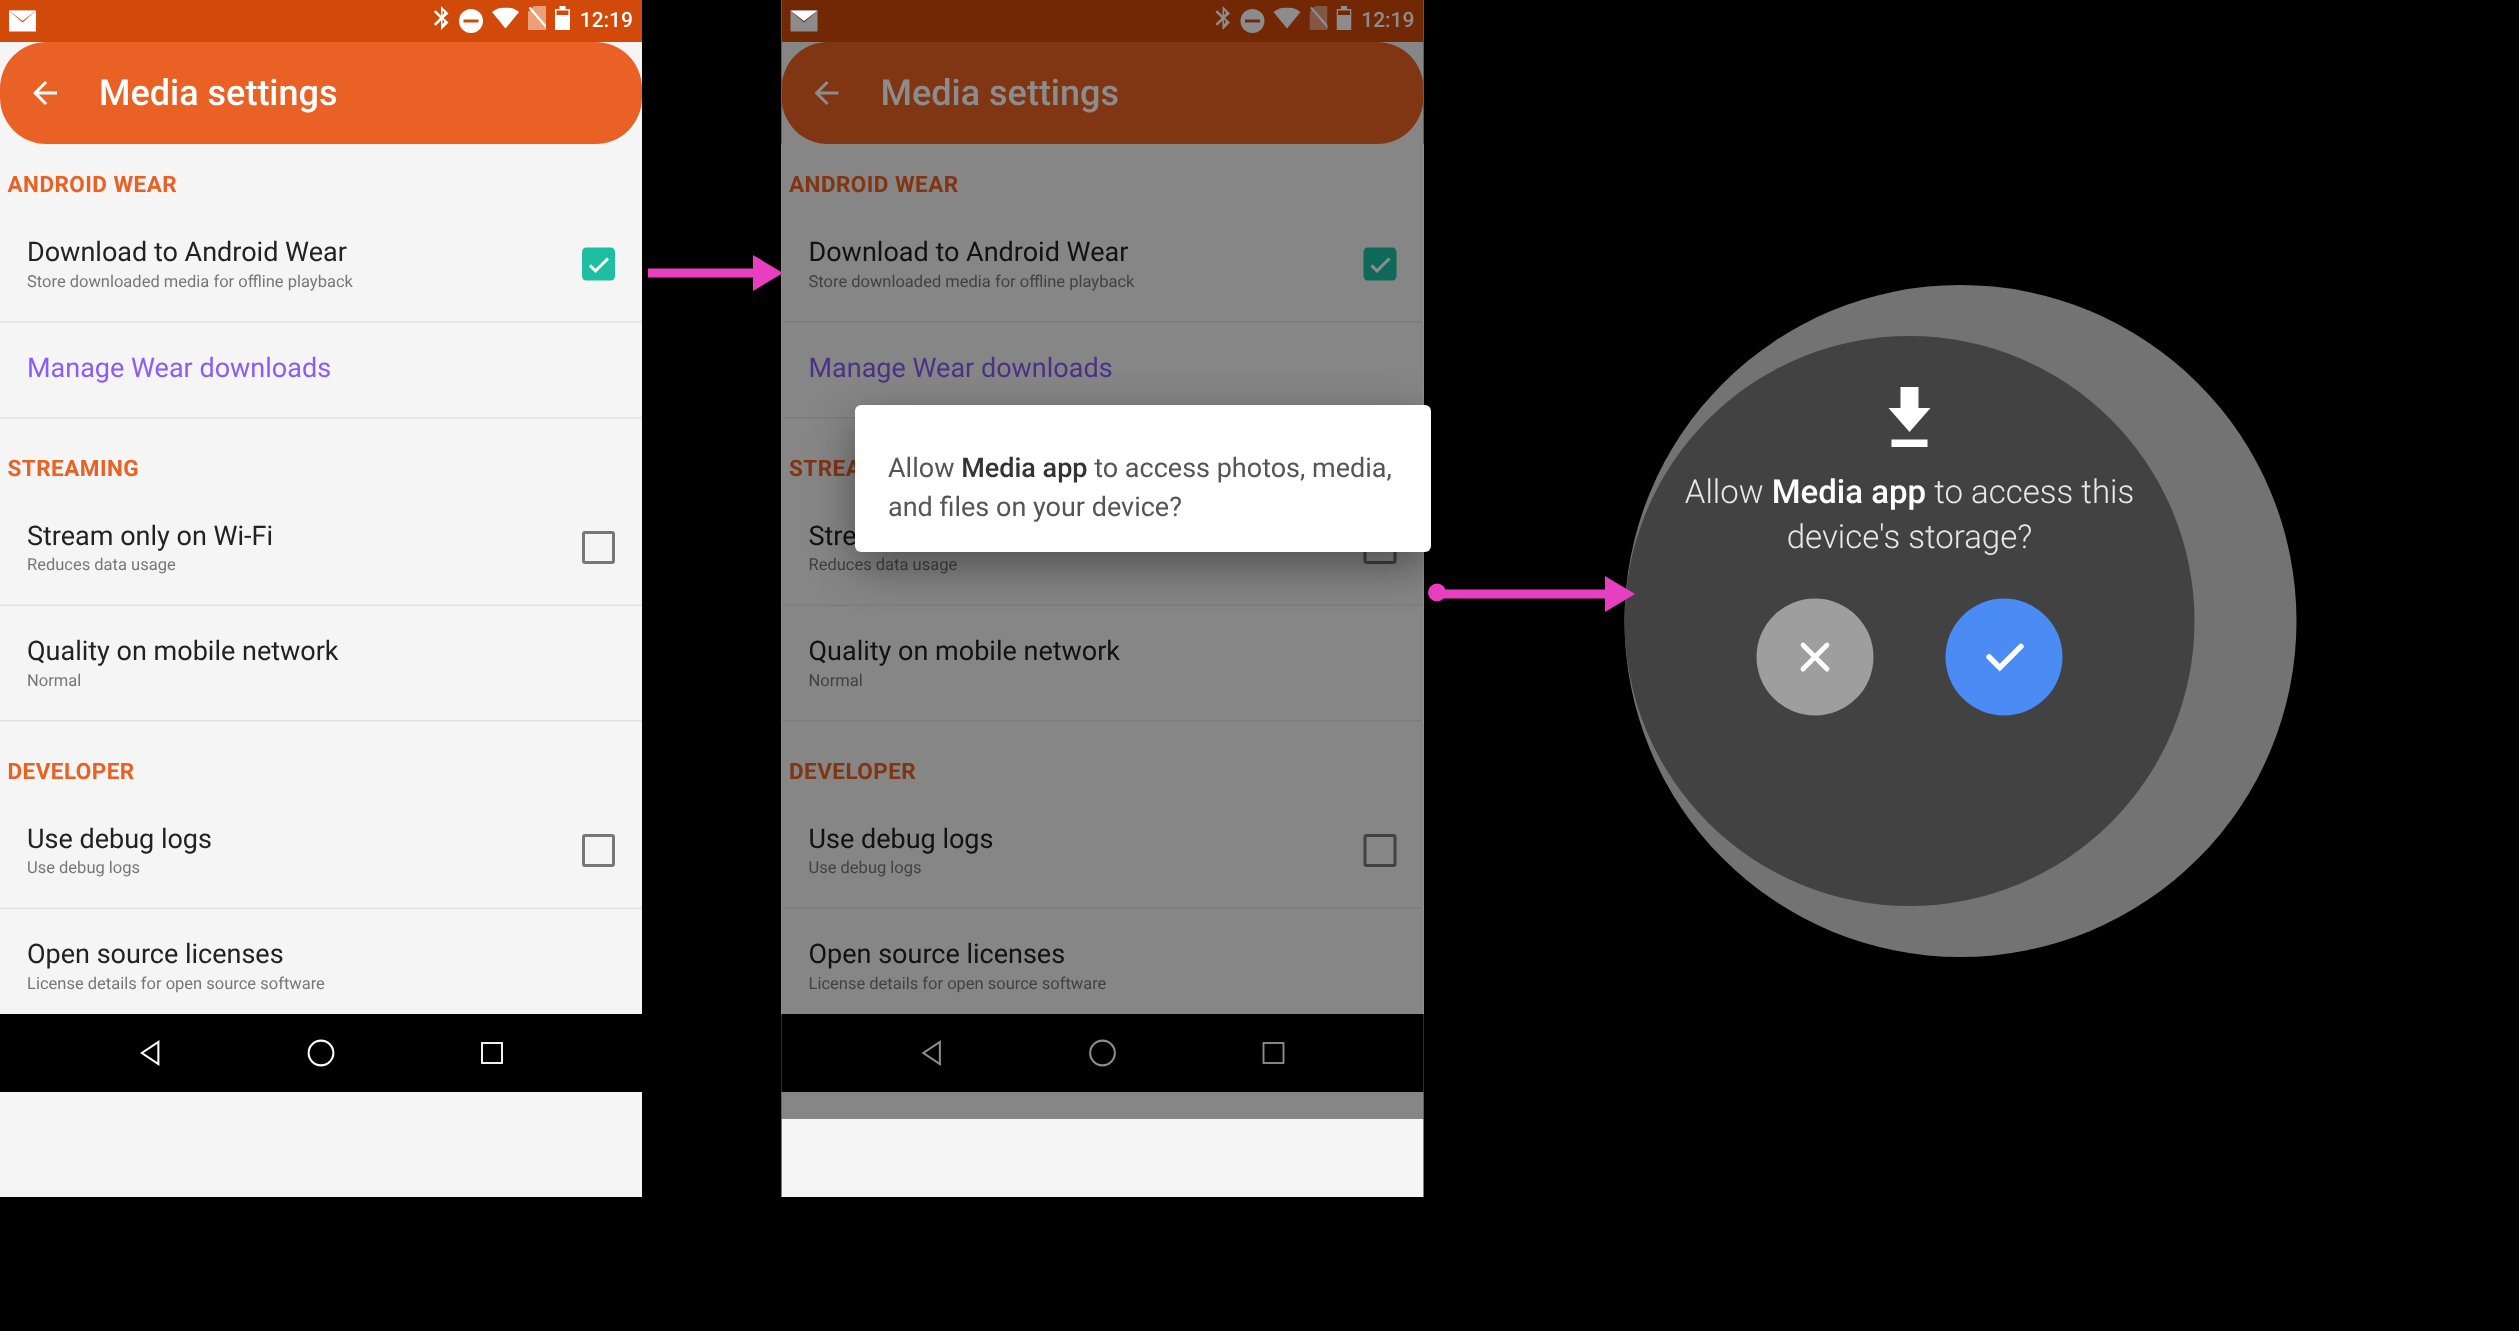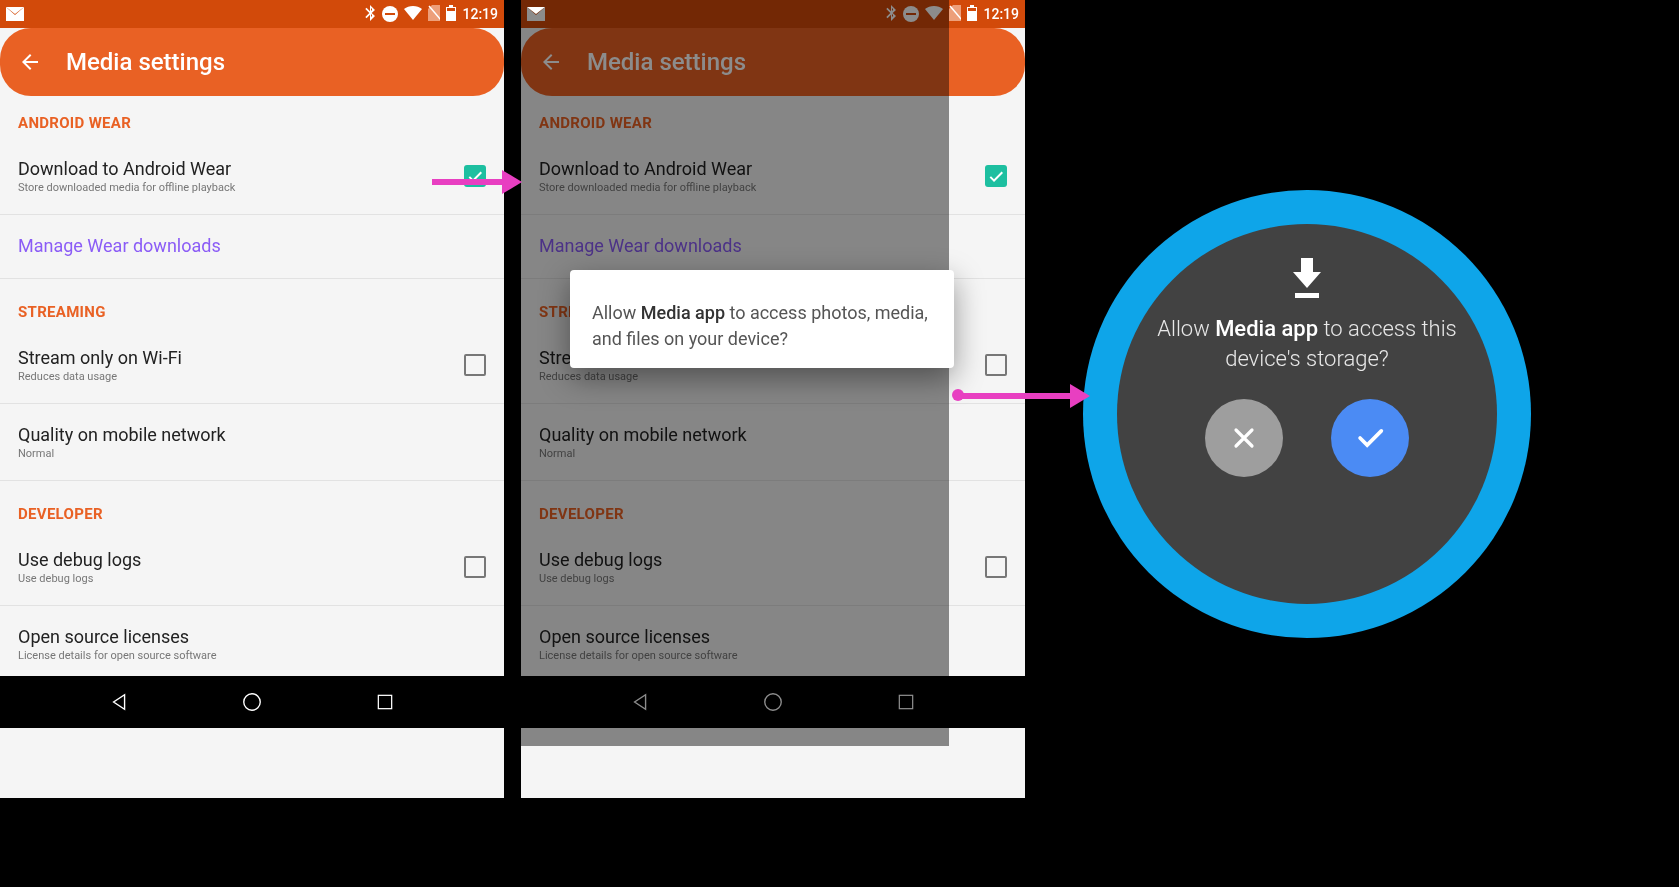--- a/index.html
+++ b/index.html
@@ -6,21 +6,21 @@
   body {
     background: #000;
     font-family: Roboto, -apple-system, Helvetica, Arial, sans-serif;
     width: 1679px;
     height: 887px;
     position: relative;
     overflow: hidden;
   }
   .phone {
     position: absolute;
-    width: 504px;
+    width: 428px;
     height: 798px;
     background: #f5f5f5;
     top: 0;
   }
   .phone1 { left: 0; }
   .phone2 { left: 521px; }
   .status-bar {
     height: 28px;
     background: #d24a0a;
     color: #fff;
@@ -55,21 +55,21 @@
     display:flex;
     align-items:center;
     padding:0 18px;
     gap:24px;
     border-radius:31px;
   }
   .app-bar .title { font-size:24px; font-weight:500; }
   .back-arrow { width:24px;height:24px;display:flex;align-items:center;justify-content:center;}
   .content { background:#f5f5f5; }
   .section-header {
-    color:#e96124; font-size:15px; font-weight:700; padding:18px 18px 12px;
+    color:#e96124; font-size:15px; font-weight:700; padding:18px 5px 12px;
     letter-spacing:0.3px;
   }
   .row {
     padding:14px 18px;
     display:flex;
     align-items:center;
     gap:12px;
     border-bottom:0;
   }
   .row .txt { flex:1; }
@@ -96,21 +96,21 @@
     position:absolute;top:270px;left:570px;width:384px;background:#fff;border-radius:4px;
     box-shadow:0 10px 30px rgba(0,0,0,0.4);padding:30px 22px 16px;
   }
   .dialog-text { font-size:18px;color:#555;line-height:1.45; }
   .dialog-text b { color:#333; font-weight:500; }
   .dialog-actions { display:flex;justify-content:flex-end;gap:28px;margin-top:28px; }
   .dialog-btn { color:#00a080;font-weight:700;font-size:16px;letter-spacing:0.5px;cursor:pointer; }
   
   .watch-wrap { position:absolute; left:1083px; top:190px; width:448px; height:448px; }
   .watch-outer {
-    width:448px;height:448px;border-radius:50%;background:#0ea5e9;display:flex;align-items:center;justify-content:center;
+    width:448px;height:448px;border-radius:50%;background:#737373;display:flex;align-items:center;
   }
   .watch-inner {
     width:380px;height:380px;border-radius:50%;background:#424242;
     display:flex;flex-direction:column;align-items:center;padding:34px 34px 0;
     color:#e8e8e8;text-align:center;
   }
   .dl-icon { margin-bottom:10px; }
   .watch-text { font-size:22px;line-height:1.35;font-weight:300; }
   .watch-text b { font-weight:500;color:#fff; }
   .watch-btns { display:flex;gap:48px;margin-top:26px; }

